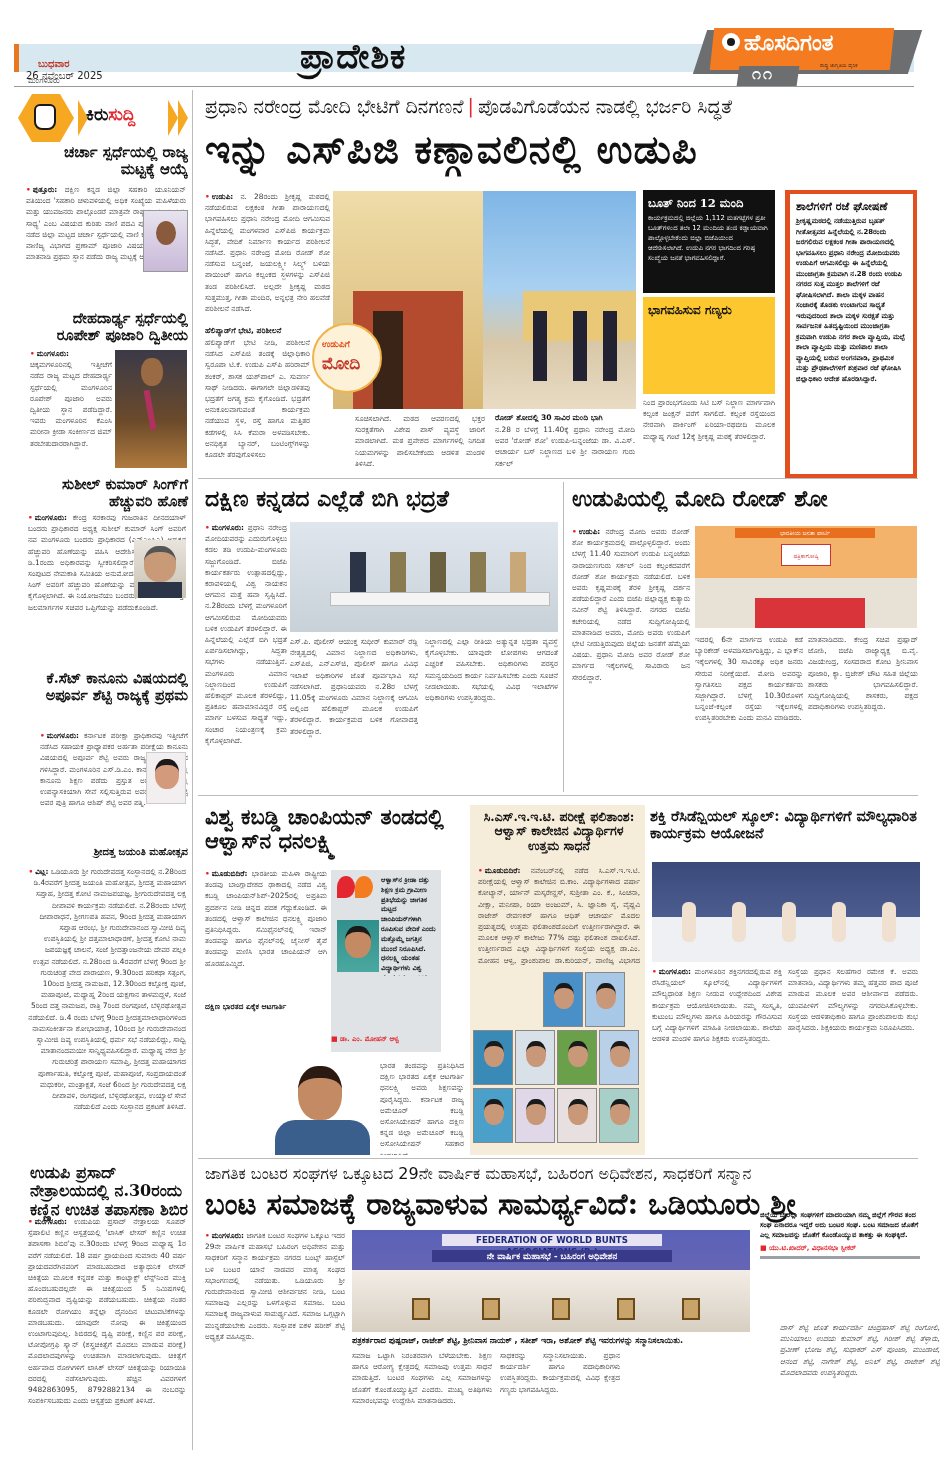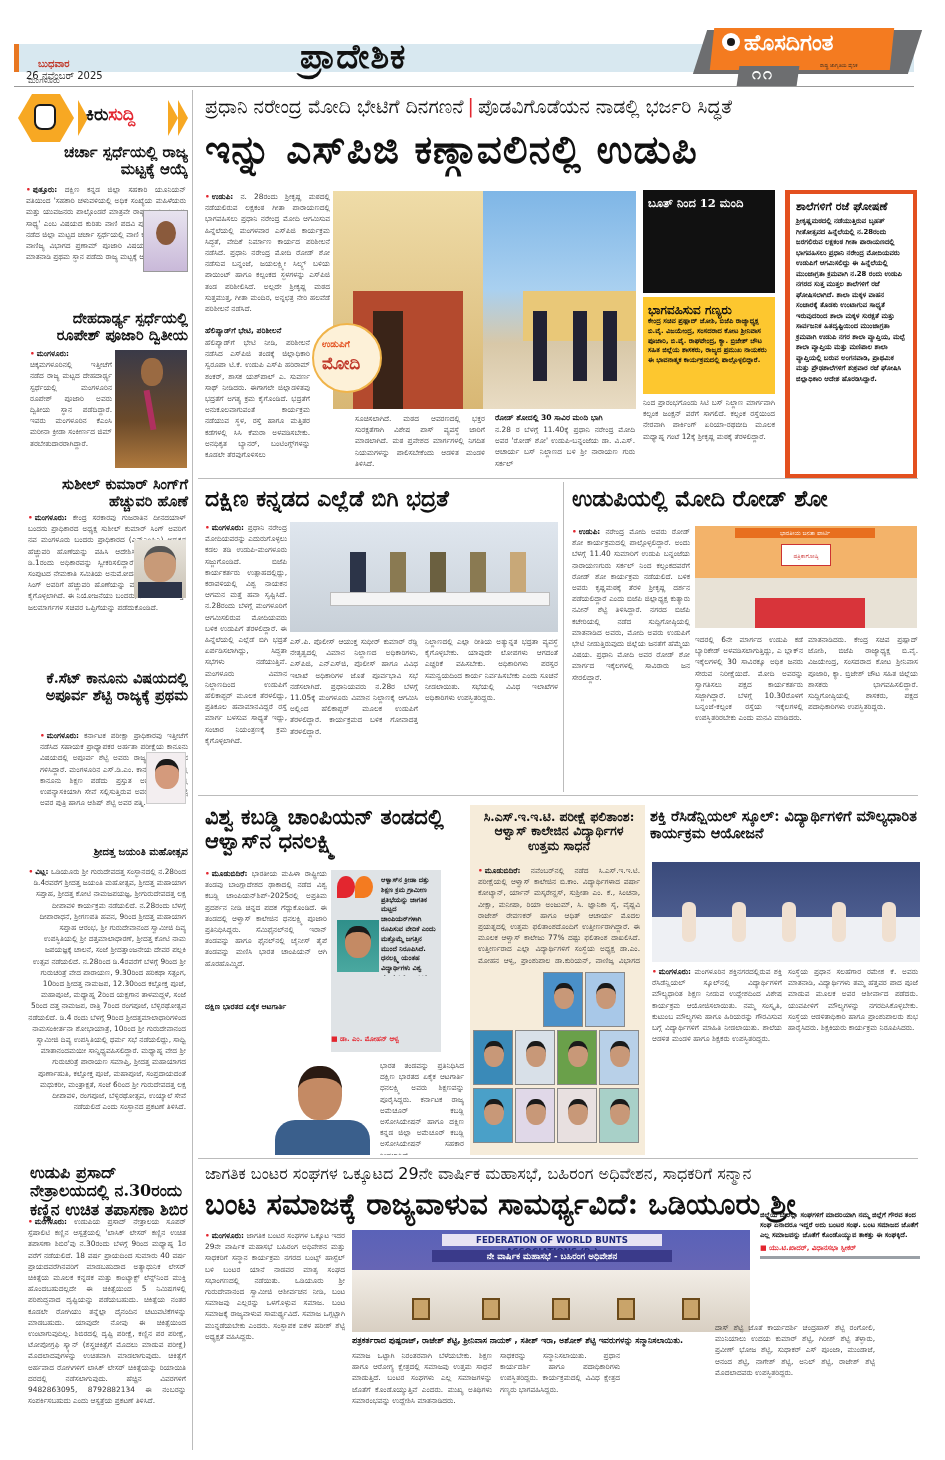--- a/index.html
+++ b/index.html
@@ -187,24 +187,24 @@
     <div class="t2">ಮೋದಿ</div>
   </div>
 
   <div class="abs body-text" style="left:355px;top:413px;width:130px;height:56px;overflow:hidden;">ಸೂಚಿಸಲಾಗಿದೆ. ಮಠದ ಆವರಣದಲ್ಲಿ ಭಕ್ತರ ಸುರಕ್ಷತೆಗಾಗಿ ವಿಶೇಷ ಪಾಸ್ ವ್ಯವಸ್ಥೆ ಜಾರಿಗೆ ಮಾಡಲಾಗಿದೆ. ಮಠ ಪ್ರವೇಶದ ಮಾರ್ಗಗಳಲ್ಲಿ ನಿಗದಿತ ನಿಯಮಗಳನ್ನು ಪಾಲಿಸಬೇಕೆಂದು ಆಡಳಿತ ಮಂಡಳಿ ತಿಳಿಸಿದೆ.</div>
   <div class="abs subhead" style="left:495px;top:413px;width:140px;">ರೋಡ್ ಶೋದಲ್ಲಿ 30 ಸಾವಿರ ಮಂದಿ ಭಾಗಿ</div>
   <div class="abs body-text" style="left:495px;top:424px;width:140px;height:46px;overflow:hidden;">ನ.28 ರ ಬೆಳಗ್ಗೆ 11.40ಕ್ಕೆ ಪ್ರಧಾನಿ ನರೇಂದ್ರ ಮೋದಿ ಅವರ 'ರೋಡ್ ಶೋ' ಉಡುಪಿ-ಬನ್ನಂಜೆಯ ಡಾ. ವಿ.ಎಸ್. ಆಚಾರ್ಯ ಬಸ್ ನಿಲ್ದಾಣದ ಬಳಿ ಶ್ರೀ ನಾರಾಯಣ ಗುರು ಸರ್ಕಲ್</div>
   <div class="abs body-text" style="left:643px;top:397px;width:132px;height:76px;overflow:hidden;">ನಿಂದ ಪ್ರಾರಂಭಗೊಂಡು ಸಿಟಿ ಬಸ್ ನಿಲ್ದಾಣ ಮಾರ್ಗವಾಗಿ ಕಲ್ಸಂಕ ಜಂಕ್ಷನ್ ವರೆಗೆ ಸಾಗಲಿದೆ. ಕಲ್ಸಂಕ ರಸ್ತೆಯಿಂದ ನೇರವಾಗಿ ಪಾರ್ಕಿಂಗ್ ಏರಿಯಾ-ರಥಬೀದಿ ಮೂಲಕ ಮಧ್ಯಾಹ್ನ ಗಂಟೆ 12ಕ್ಕೆ ಶ್ರೀಕೃಷ್ಣ ಮಠಕ್ಕೆ ತೆರಳಲಿದ್ದಾರೆ.</div>
 
   <div class="black-box">
     <h4>ಬೂತ್ ನಿಂದ 12 ಮಂದಿ</h4>
+    <p>ಕಾರ್ಯಕ್ರಮದಲ್ಲಿ ಜಿಲ್ಲೆಯ 1,112 ಮತಗಟ್ಟೆಗಳ ಪ್ರತೀ ಬೂತ್‌ಗಳಿಂದ ತಲಾ 12 ಮಂದಿಯ ತಂಡ ಕಡ್ಡಾಯವಾಗಿ ಪಾಲ್ಗೊಳ್ಳಬೇಕೆಂದು ಜಿಲ್ಲಾ ಬಿಜೆಪಿಯಿಂದ ಆದೇಶಿಸಲಾಗಿದೆ. ಉಡುಪಿ ನಗರ ಭಾಗದಿಂದ ಗರಿಷ್ಠ ಸಂಖ್ಯೆಯ ಜನತೆ ಭಾಗವಹಿಸಲಿದ್ದಾರೆ.</p>
   </div>
   <div class="yellow-box">
     <h4>ಭಾಗವಹಿಸುವ ಗಣ್ಯರು</h4>
-    <p>ಕೇಂದ್ರ ಸಚಿವ ಪ್ರಹ್ಲಾದ್ ಜೋಶಿ, ಬಿಜೆಪಿ ರಾಜ್ಯಾಧ್ಯಕ್ಷ ಬಿ.ವೈ. ವಿಜಯೇಂದ್ರ, ಸಂಸದರಾದ ಕೋಟ ಶ್ರೀನಿವಾಸ ಪೂಜಾರಿ, ಬಿ.ವೈ. ರಾಘವೇಂದ್ರ, ಕ್ಯಾ. ಬ್ರಿಜೇಶ್ ಚೌಟ ಸಹಿತ ಜಿಲ್ಲೆಯ ಶಾಸಕರು, ರಾಜ್ಯದ ಪ್ರಮುಖ ನಾಯಕರು ಈ ಭಾವನಾತ್ಮಕ ಕಾರ್ಯಕ್ರಮದಲ್ಲಿ ಪಾಲ್ಗೊಳ್ಳಲಿದ್ದಾರೆ.</p>
   </div>
   <div class="orange-frame">
     <h4>ಶಾಲೆಗಳಿಗೆ ರಜೆ ಘೋಷಣೆ</h4>
     <p>ಶ್ರೀಕೃಷ್ಣಮಠದಲ್ಲಿ ನಡೆಯುತ್ತಿರುವ ಬೃಹತ್ ಗೀತೋತ್ಸವದ ಹಿನ್ನೆಲೆಯಲ್ಲಿ ನ.28ರಂದು ಜರಗಲಿರುವ ಲಕ್ಷಕಂಠ ಗೀತಾ ಪಾರಾಯಣದಲ್ಲಿ ಭಾಗವಹಿಸಲು ಪ್ರಧಾನಿ ನರೇಂದ್ರ ಮೋದಿಯವರು ಉಡುಪಿಗೆ ಆಗಮಿಸಲಿದ್ದು ಈ ಹಿನ್ನೆಲೆಯಲ್ಲಿ ಮುಂಜಾಗ್ರತಾ ಕ್ರಮವಾಗಿ ನ.28 ರಂದು ಉಡುಪಿ ನಗರದ ಸುತ್ತ ಮುತ್ತಲ ಶಾಲೆಗಳಿಗೆ ರಜೆ ಘೋಷಿಸಲಾಗಿದೆ. ಶಾಲಾ ಮಕ್ಕಳ ವಾಹನ ಸಂಚಾರಕ್ಕೆ ತೊಡಕು ಉಂಟಾಗುವ ಸಾಧ್ಯತೆ ಇರುವುದರಿಂದ ಶಾಲಾ ಮಕ್ಕಳ ಸುರಕ್ಷತೆ ಮತ್ತು ಸಾರ್ವಜನಿಕ ಹಿತದೃಷ್ಟಿಯಿಂದ ಮುಂಜಾಗ್ರತಾ ಕ್ರಮವಾಗಿ ಉಡುಪಿ ನಗರ ಶಾಲಾ ವ್ಯಾಪ್ತಿಯ, ಮಲ್ಪೆ ಶಾಲಾ ವ್ಯಾಪ್ತಿಯ ಮತ್ತು ಮಣಿಪಾಲ ಶಾಲಾ ವ್ಯಾಪ್ತಿಯಲ್ಲಿ ಬರುವ ಅಂಗನವಾಡಿ, ಪ್ರಾಥಮಿಕ ಮತ್ತು ಪ್ರೌಢಶಾಲೆಗಳಿಗೆ ಶುಕ್ರವಾರ ರಜೆ ಘೋಷಿಸಿ ಜಿಲ್ಲಾಧಿಕಾರಿ ಆದೇಶ ಹೊರಡಿಸಿದ್ದಾರೆ.</p>
   </div>
 </article>
 
 <article>
   <h2 class="abs hl" style="left:205px;top:486px;width:355px;font-size:22px;white-space:nowrap;">ದಕ್ಷಿಣ ಕನ್ನಡದ ಎಲ್ಲೆಡೆ ಬಿಗಿ ಭದ್ರತೆ</h2>
   <div class="abs body-text" style="left:205px;top:522px;width:82px;height:268px;overflow:hidden;">
@@ -334,14 +334,14 @@
     <div style="position:absolute;left:330px;top:68px;width:18px;height:22px;background:#c9a46a;border:2px solid #6b4a1a;"></div>
   </div>
   <div class="abs caption" style="left:352px;top:1336px;width:400px;white-space:nowrap;">ಪತ್ರಕರ್ತರಾದ ಪುಷ್ಪರಾಜ್, ರಾಜೇಶ್ ಶೆಟ್ಟಿ, ಶ್ರೀನಿವಾಸ ನಾಯಕ್ , ಸತೀಶ್ ಇರಾ, ಅಶೋಕ್ ಶೆಟ್ಟಿ ಇವರುಗಳನ್ನು ಸನ್ಮಾನಿಸಲಾಯಿತು.</div>
   <div class="abs body-text" style="left:352px;top:1350px;width:140px;height:100px;overflow:hidden;">ಸಮಾಜ ಒಟ್ಟಾಗಿ ನಿರಂತರವಾಗಿ ಬೆಳೆಯಬೇಕು. ಶಿಕ್ಷಣ ಹಾಗೂ ಆರೋಗ್ಯ ಕ್ಷೇತ್ರದಲ್ಲಿ ಸಮಾಜವು ಉತ್ತಮ ಸಾಧನೆ ಮಾಡುತ್ತಿದೆ. ಬಂಟರ ಸಂಘಗಳು ಎಲ್ಲ ಸಮಾಜಗಳನ್ನು ಜೊತೆಗೆ ಕೊಂಡೊಯ್ಯುತ್ತಿವೆ ಎಂದರು. ಮುಖ್ಯ ಅತಿಥಿಗಳು ಸಮಾರಂಭವನ್ನು ಉದ್ದೇಶಿಸಿ ಮಾತನಾಡಿದರು.</div>
   <div class="abs body-text" style="left:500px;top:1350px;width:120px;height:100px;overflow:hidden;">ಸಾಧಕರನ್ನು ಸನ್ಮಾನಿಸಲಾಯಿತು. ಪ್ರಧಾನ ಕಾರ್ಯದರ್ಶಿ ಹಾಗೂ ಪದಾಧಿಕಾರಿಗಳು ಉಪಸ್ಥಿತರಿದ್ದರು. ಕಾರ್ಯಕ್ರಮದಲ್ಲಿ ವಿವಿಧ ಕ್ಷೇತ್ರದ ಗಣ್ಯರು ಭಾಗವಹಿಸಿದ್ದರು.</div>
   <div class="side-quote">
     <p>ಜಿಲ್ಲೆಯ ಬೇರೆಲ್ಲಾ ಸಂಘಗಳಿಗೆ ಮಾದರಿಯಾಗಿ ನಮ್ಮ ಜಿಲ್ಲೆಗೆ ಗೌರವ ತಂದ ಸಂಘ ಏನಾದರೂ ಇದ್ದರೆ ಅದು ಬಂಟರ ಸಂಘ. ಬಂಟ ಸಮಾಜದ ಜೊತೆಗೆ ಎಲ್ಲ ಸಮಾಜವನ್ನು ಜೊತೆಗೆ ಕೊಂಡೊಯ್ಯುವ ತಾಕತ್ತು ಈ ಸಂಘಕ್ಕಿದೆ.</p>
     <div class="attr">■ <span>ಯು.ಟಿ.ಖಾದರ್, ವಿಧಾನಸಭಾ ಸ್ಪೀಕರ್</span></div>
     <div class="uline"></div>
   </div>
-  <div class="abs body-text" style="left:715px;top:1322px;width:160px;height:128px;overflow:hidden;">ದಾಸ್ ಶೆಟ್ಟಿ ಜೊತೆ ಕಾರ್ಯದರ್ಶಿ ಚಂದ್ರಹಾಸ್ ಶೆಟ್ಟಿ ರಂಗೋಲಿ, ಮುನಿಯಾಲು ಉದಯ ಕುಮಾರ್ ಶೆಟ್ಟಿ, ಗಿರೀಶ್ ಶೆಟ್ಟಿ ತೆಳ್ಳಾರು, ಪ್ರವೀಣ್ ಭೋಜ ಶೆಟ್ಟಿ, ಸುಧಾಕರ್ ಎಸ್ ಪೂಂಜಾ, ಮುಂಡಾಜೆ, ಆನಂದ ಶೆಟ್ಟಿ, ನಾಗೇಶ್ ಶೆಟ್ಟಿ, ಅನಿಲ್ ಶೆಟ್ಟಿ, ರಾಜೇಶ್ ಶೆಟ್ಟಿ ಮೊದಲಾದವರು ಉಪಸ್ಥಿತರಿದ್ದರು.</div>
+  <div class="abs body-text" style="left:780px;top:1322px;width:160px;height:128px;overflow:hidden;font-style:italic;">ದಾಸ್ ಶೆಟ್ಟಿ ಜೊತೆ ಕಾರ್ಯದರ್ಶಿ ಚಂದ್ರಹಾಸ್ ಶೆಟ್ಟಿ ರಂಗೋಲಿ, ಮುನಿಯಾಲು ಉದಯ ಕುಮಾರ್ ಶೆಟ್ಟಿ, ಗಿರೀಶ್ ಶೆಟ್ಟಿ ತೆಳ್ಳಾರು, ಪ್ರವೀಣ್ ಭೋಜ ಶೆಟ್ಟಿ, ಸುಧಾಕರ್ ಎಸ್ ಪೂಂಜಾ, ಮುಂಡಾಜೆ, ಆನಂದ ಶೆಟ್ಟಿ, ನಾಗೇಶ್ ಶೆಟ್ಟಿ, ಅನಿಲ್ ಶೆಟ್ಟಿ, ರಾಜೇಶ್ ಶೆಟ್ಟಿ ಮೊದಲಾದವರು ಉಪಸ್ಥಿತರಿದ್ದರು.</div>
 </article>
 
 </body></html>

